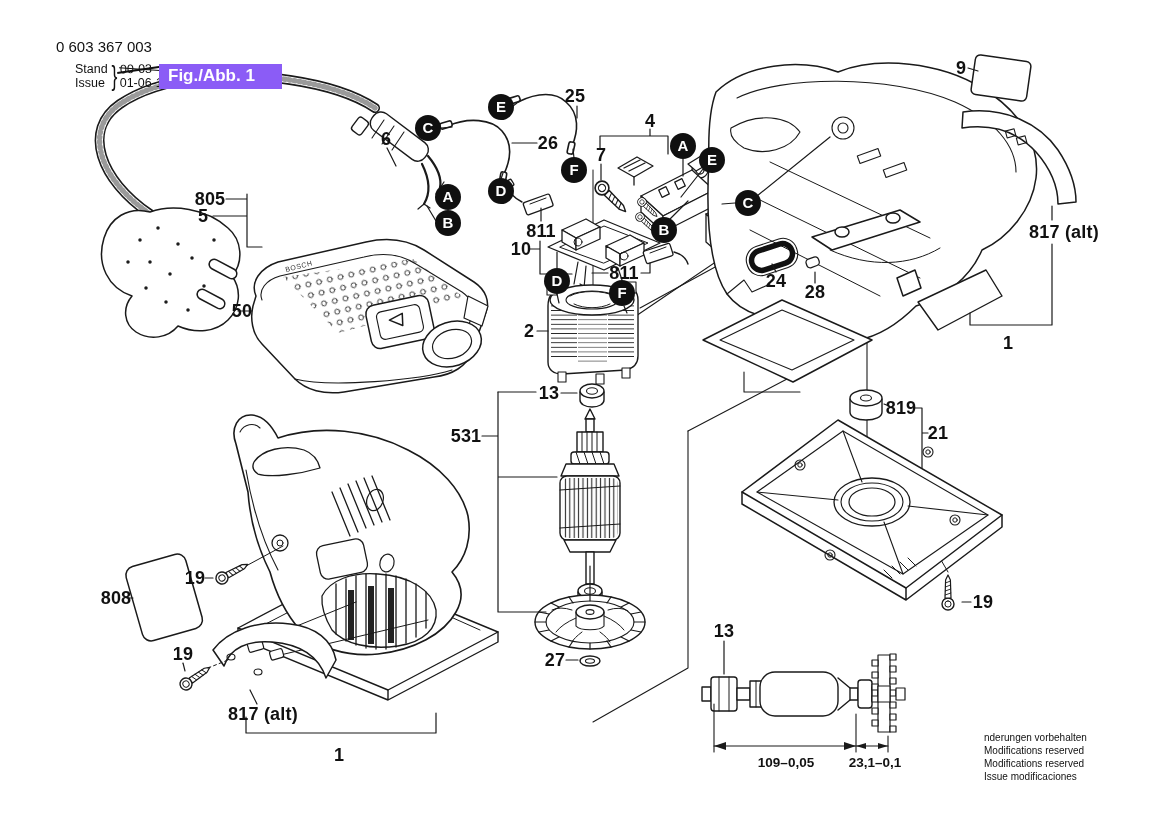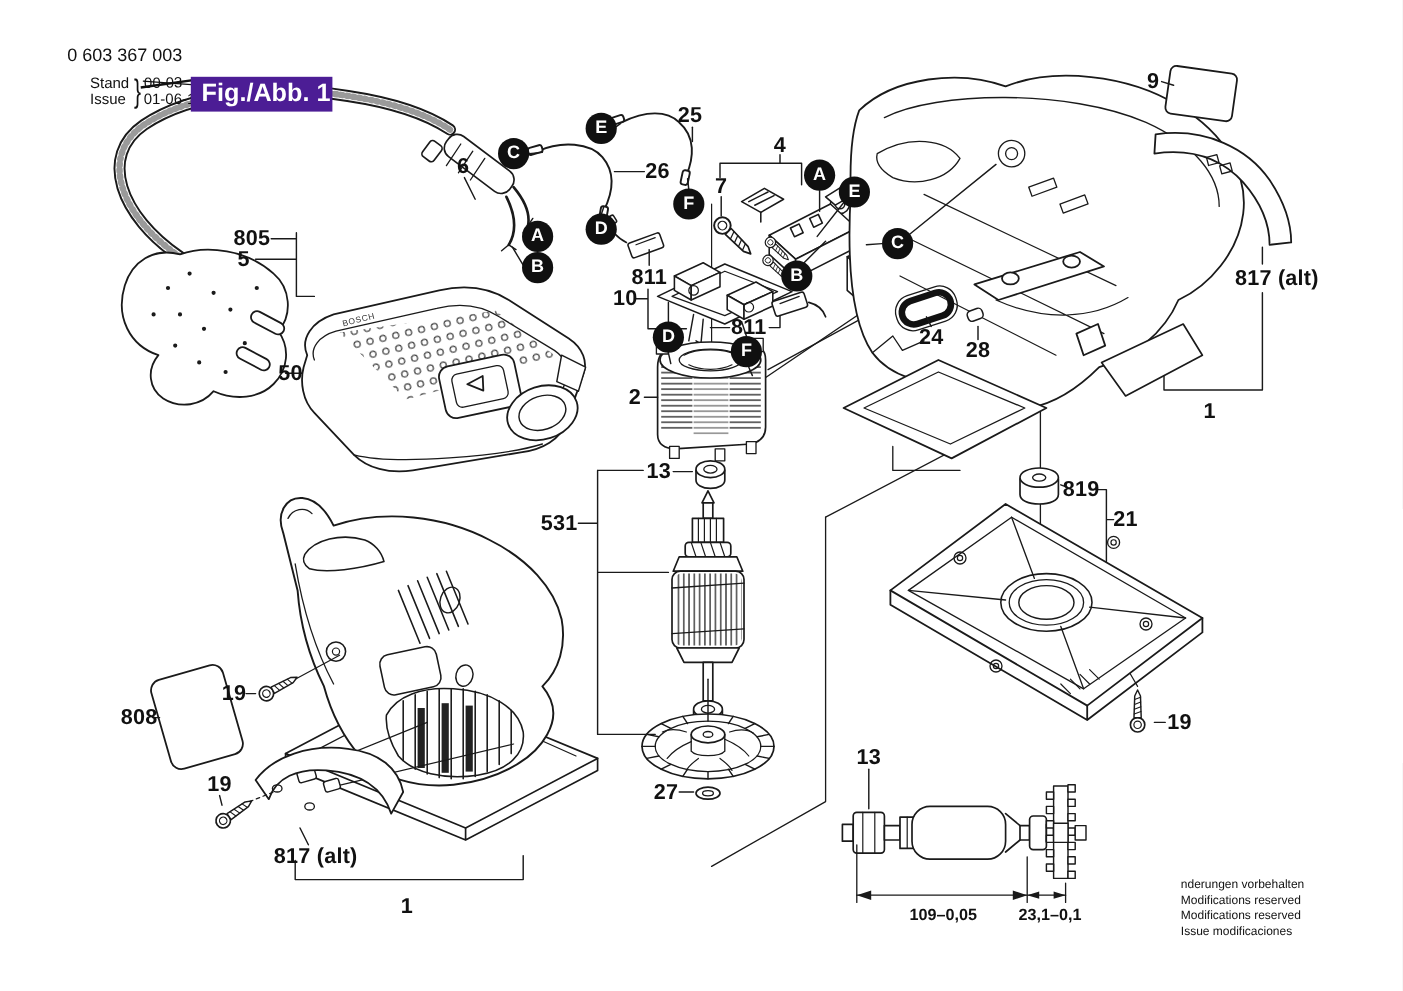--- a/index.html
+++ b/index.html
@@ -14,22 +14,22 @@
         text-align:center;}
   .hdr{position:absolute;left:56px;top:38px;font-size:15px;}
   .meta{position:absolute;left:52px;top:62px;display:flex;align-items:center;font-size:12.5px;line-height:14px;margin-left:23px;}
   .meta .col{display:flex;flex-direction:column;}
   .meta .brace{font-size:27px;font-weight:400;transform:scaleX(.65);margin:0 1px 0 2px;}
   .struck{position:relative;display:inline-block;transform:rotate(-1deg);}
   .struck::after{content:"";position:absolute;left:-3px;right:-3px;top:46%;
                  border-top:2px solid #111;transform:rotate(-7deg);}
   .struck::before{content:"";position:absolute;left:-1px;right:-1px;top:52%;
                  border-top:1.5px solid #111;transform:rotate(5deg);}
-  .figbox{position:absolute;left:159px;top:64px;background:#4c1d95;color:#fff;font-weight:bold;
-          font-size:21px;padding:2px 2px 3px 9px;}
+  .figbox{position:absolute;left:159px;top:64px;background:#8b5cf6;color:#fff;font-weight:bold;
+          font-size:17px;padding:2px 27px 3px 9px;}
   .footer{position:absolute;left:984px;top:731px;font-size:10px;line-height:13px;}
 </style>
 </head>
 <body>
 
 <div class="page">
 
 <svg width="1169" height="826" viewBox="0 0 1169 826" fill="none" stroke-linecap="round" stroke-linejoin="round">
   <defs>
     <g id="screw">

